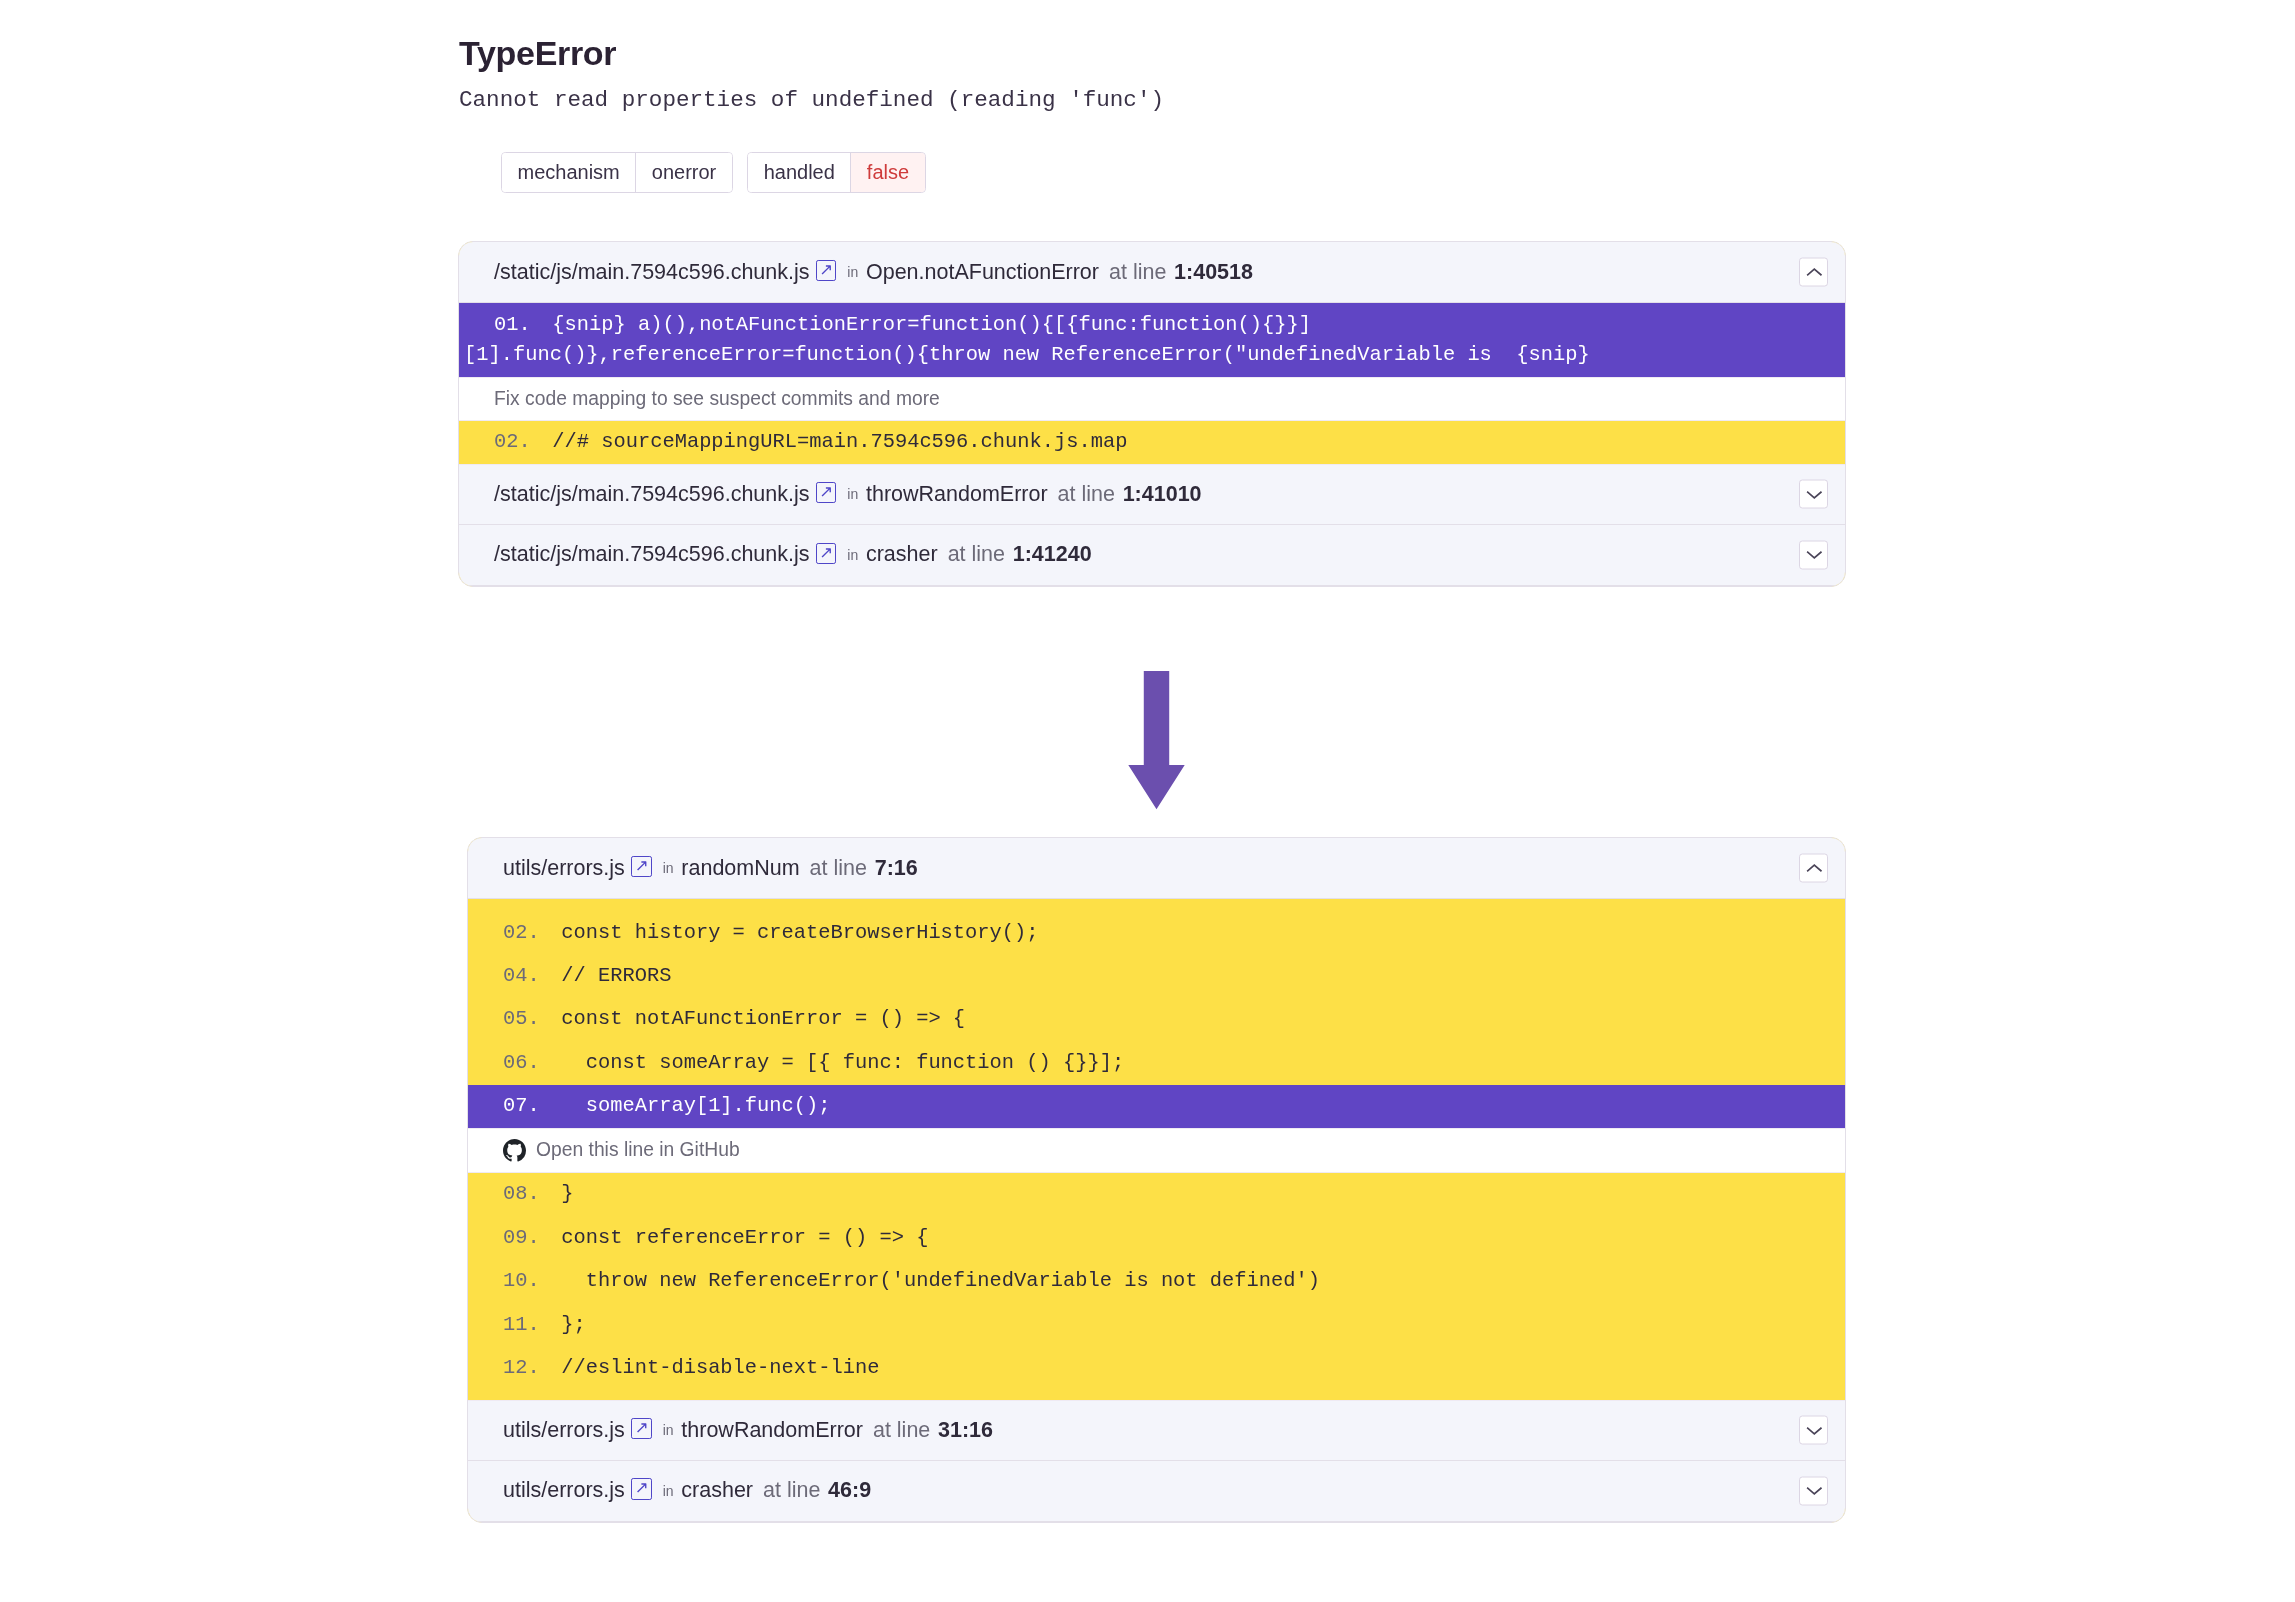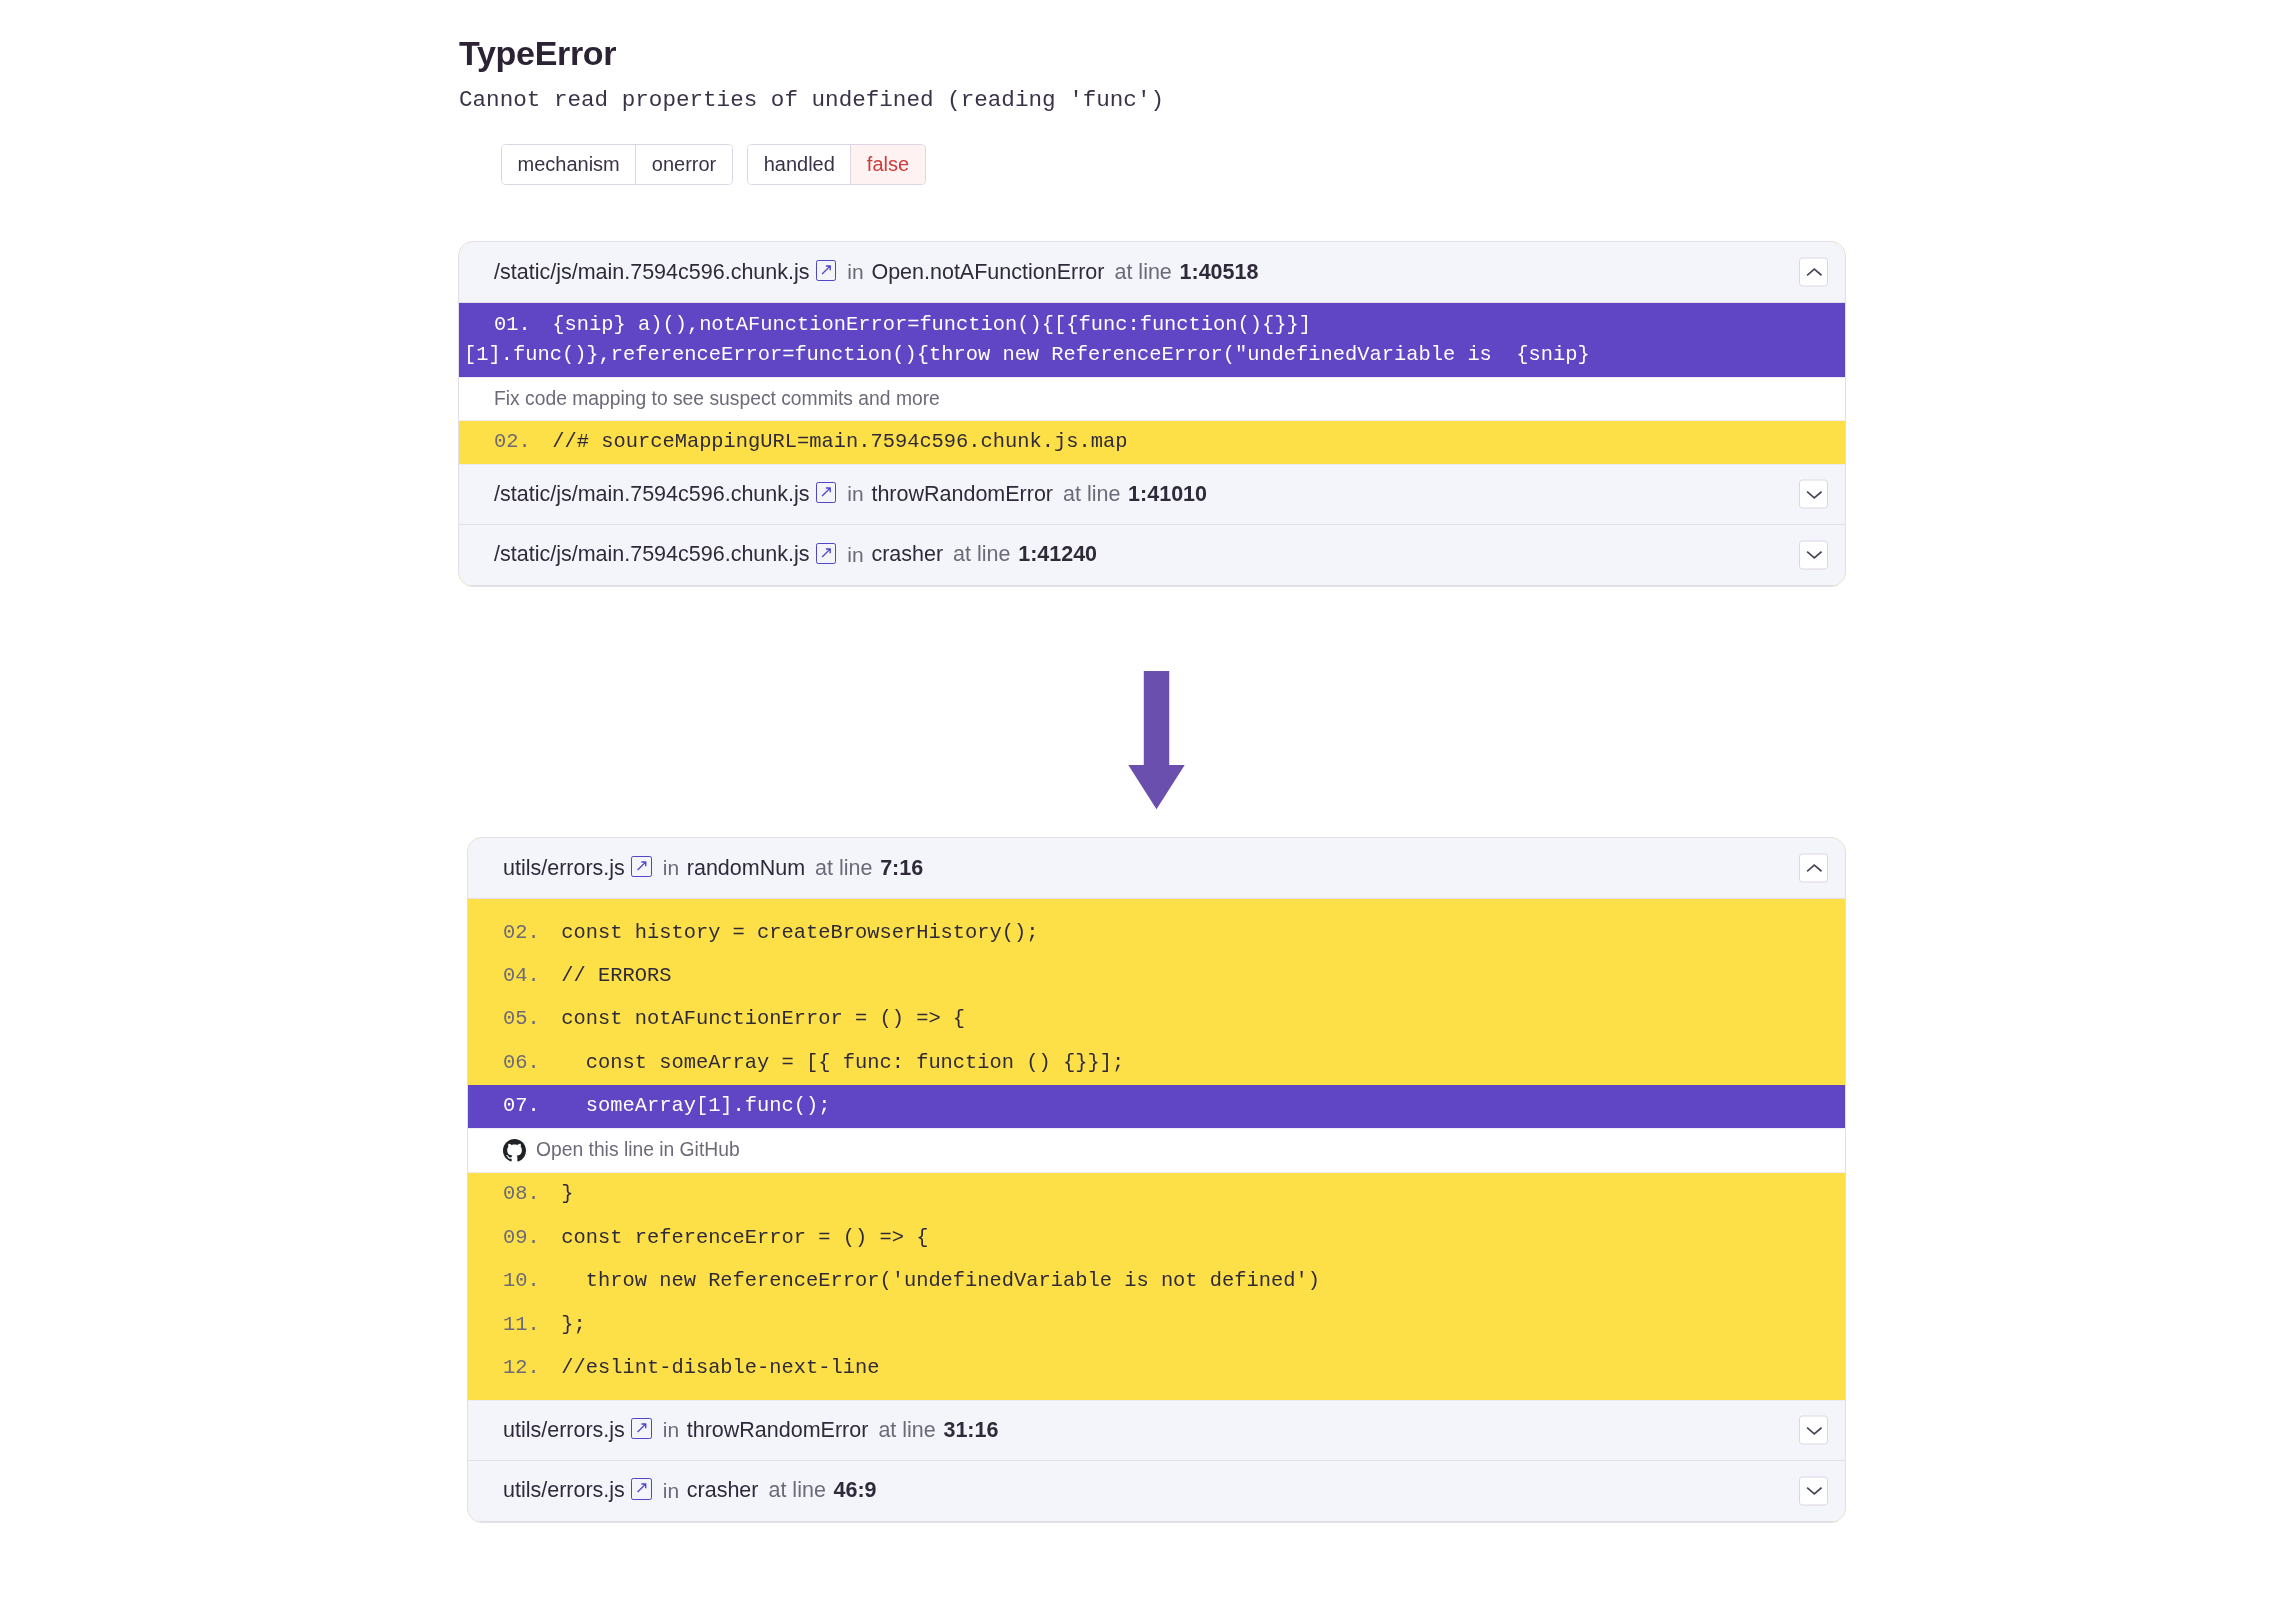--- a/index.html
+++ b/index.html
@@ -40,21 +40,21 @@
     font-family: "Liberation Mono", monospace;
     font-size: 22.6px;
     color: #3a3247;
     letter-spacing: 0px;
   }
 
   
   .tagrow {
     position: absolute;
     left: 458px;
-    top: 144px;
+    top: 152px;
     display: flex;
     gap: 14.4px;
     padding-left: 43px;
   }
   .tag {
     display: flex;
     border: 0.6px solid #dcd6e4;
     border-radius: 4.4px;
     overflow: hidden;
     background: #ffffff;
@@ -115,21 +115,21 @@
     color: #4f46c8;
     font-size: 16.6px;
     line-height: 1;
     border: 0.6px solid #4f46c8;
     border-radius: 2.2px;
     padding: 1.1px 2.2px 1.7px 2.2px;
     position: relative;
     top: -1.7px;
   }
   .frame-head .in {
-    font-size: 21px;
+    font-size: 14px;
     color: #6c6a78;
     margin: 0 7.7px;
   }
   .frame-head .fn {
     font-size: 21.5px;
     color: #2f2a3a;
   }
   .frame-head .atline {
     font-size: 21.5px;
     color: #6c6a78;

